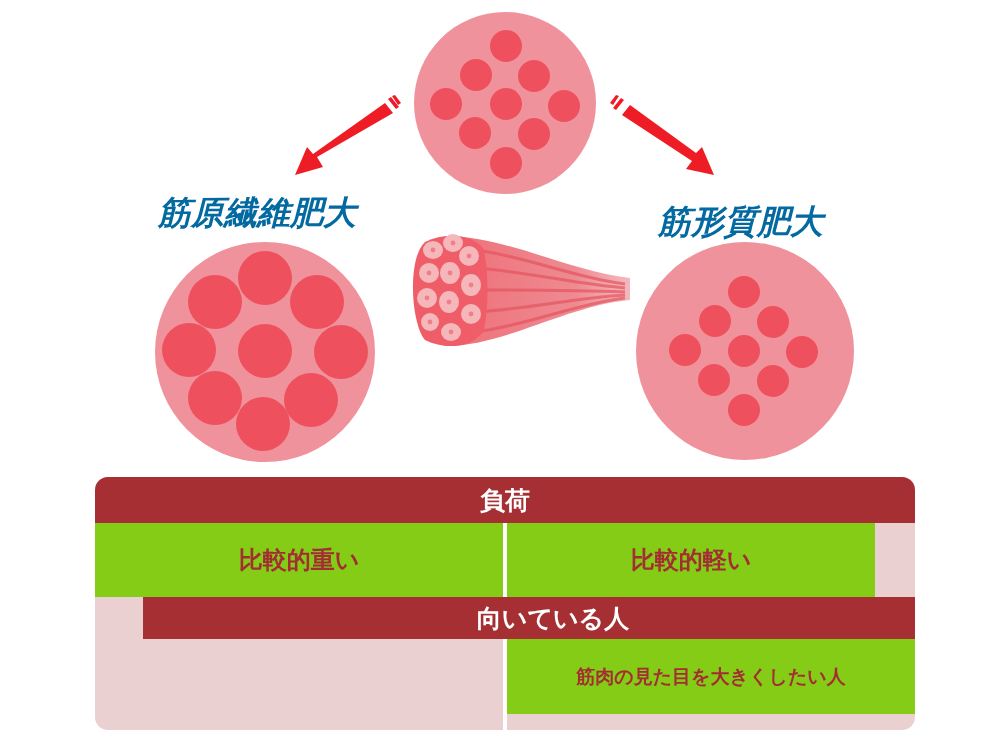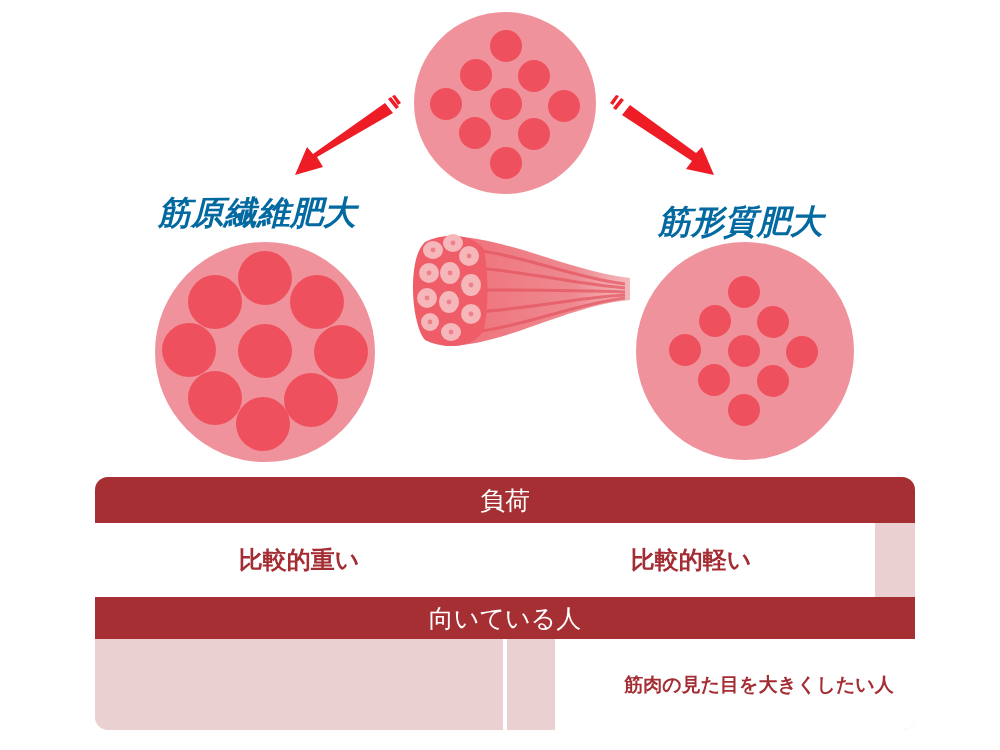--- a/index.html
+++ b/index.html
@@ -15,24 +15,24 @@
       white-space: nowrap; line-height: 1; font-style: italic;
     }
     svg { display: block; }
 
     .table {
       position: absolute; left: 95px; top: 477px; width: 820px; height: 253px;
       border-radius: 13px; overflow: hidden; background: #ead0d0;
     }
     .t-head {
       position: absolute; left: 0; width: 820px; background: #a52f32; color: #ffffff;
-      font-weight: normal; font-size: 25px; text-align: center; display: flex; align-items: center; justify-content: center;
+      font-weight: bold; font-size: 25px; text-align: center; display: flex; align-items: center; justify-content: center;
     }
     .t-cell {
-      position: absolute; background: #ffffff; color: #a32d33; font-weight: bold;
+      position: absolute; background: #84cc16; color: #a32d33; font-weight: bold;
       display: flex; align-items: center; justify-content: center; text-align: center;
     }
     .t-divider { position: absolute; width: 4px; background: #ffffff; }
   </style>
 </head>
 <body>
 
 <div class="big-circle" style="left:414px; top:12px; width:182px; height:182px;">
   <div class="fiber" style="left:76px; top:18px; width:32px; height:32px;"></div>
   <div class="fiber" style="left:46px; top:47px; width:32px; height:32px;"></div>
@@ -138,20 +138,20 @@
     <span>負荷</span>
   </div>
   <div class="t-cell" style="left:0; top:46px; width:408px; height:74px; font-size:24px;">
     <span>比較的重い</span>
   </div>
   <div class="t-divider" style="left:408px; top:46px; height:74px;"></div>
   <div class="t-cell" style="left:412px; top:46px; width:368px; height:74px; font-size:24px;">
     <span>比較的軽い</span>
   </div>
 
-  <div class="t-head" style="top:120px; height:42px;">
+  <div class="t-head" style="top:120px; height:42px;margin-left:48px;">
     <span>向いている人</span>
   </div>
   <div class="t-divider" style="left:408px; top:162px; height:91px;"></div>
-  <div class="t-cell" style="left:412px; top:162px; width:408px; height:91px; font-size:19px;margin-left:48px;">
+  <div class="t-cell" style="left:412px; top:162px; width:408px; height:75px; font-size:19px;">
     <span>筋肉の見た目を大きくしたい人</span>
   </div>
 </div>
 
 </body></html>

